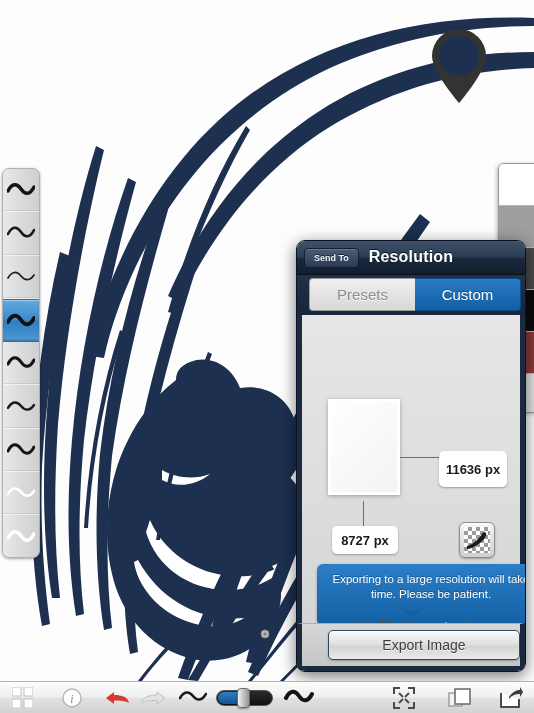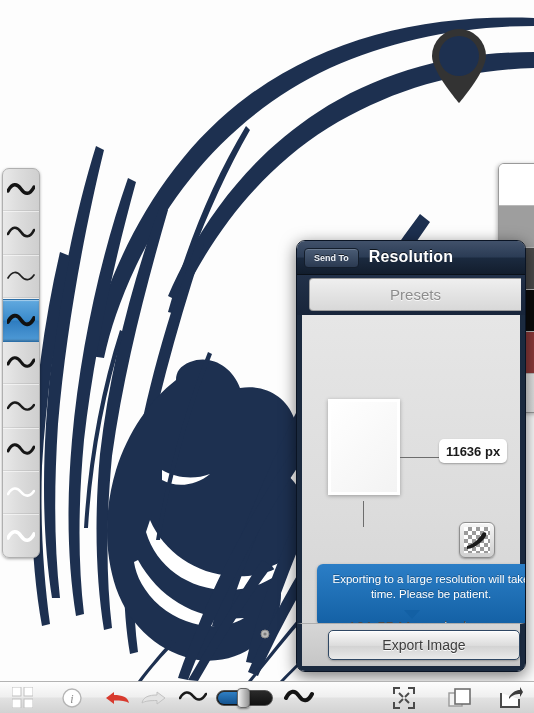--- a/index.html
+++ b/index.html
@@ -145,21 +145,21 @@
     background:#6d6d6d;
   }
   .dim-box{
     position:absolute;
     background:#ffffff; border-radius:5px;
     box-shadow:0 1px 2px rgba(0,0,0,.3);
     display:flex; align-items:center; justify-content:center;
     font-size:13px; font-weight:bold; color:#1b1b1b;
     cursor:text;
   }
-  #width-field{ left:137px; top:124px; width:68px; height:24px; }
+  #width-field{ left:137px; top:136px; width:68px; height:36px; }
   #height-field{ left:30px; top:211px; width:66px; height:28px; }
 
   #transparency-button{
     position:absolute; left:157px; top:207px; width:36px; height:36px;
     background:linear-gradient(to bottom,#f6f6f6,#cfcfcf);
     border:1px solid #8e8e8e; border-radius:6px;
     box-shadow:0 1px 2px rgba(0,0,0,.3), inset 0 1px 0 rgba(255,255,255,.9);
     padding:4px; cursor:pointer;
   }
   #checker{
@@ -429,30 +429,32 @@
 
 <div id="resolution-dialog">
 
   <div id="dialog-titlebar">
     <div id="send-to-button">Send To</div>
     <div id="dialog-title">Resolution</div>
   </div>
 
   <div id="tab-row">
     <div class="tab inactive">Presets</div>
+    <div class="tab active">Custom</div>
   </div>
 
   <div id="dialog-body">
 
     <div id="preview-rect"></div>
     <div id="width-connector"></div>
     <div id="height-connector"></div>
 
     <div class="dim-box" id="width-field" placeholder="width px">11636 px</div>
 
+    <div class="dim-box" id="height-field" placeholder="height px">8727 px</div>
 
     <div id="transparency-button">
       <div id="checker">
         <svg width="100%" height="100%" viewBox="0 0 26 26" style="position:absolute;left:0;top:0;">
           <path d="M3 19 C 8 18 14 13 18 7 C 19 5 21 5 22 6 C 23 8 21 11 18 14
                    C 13 19 7 22 3 22 Z" fill="#1a1a1a"></path>
         </svg>
       </div>
     </div>
 

